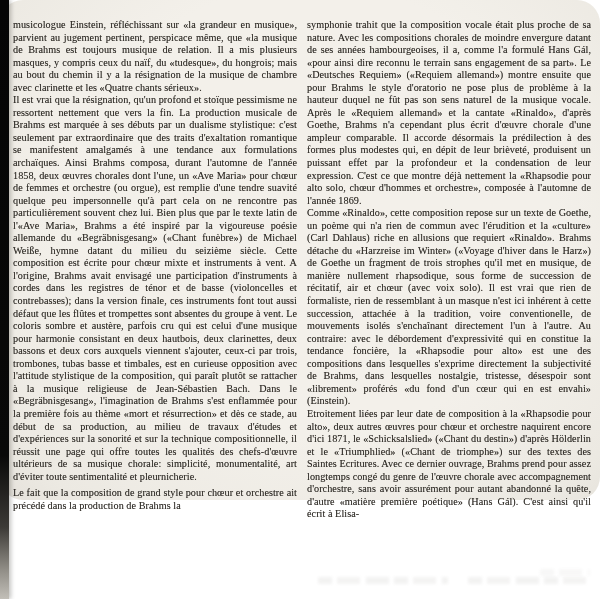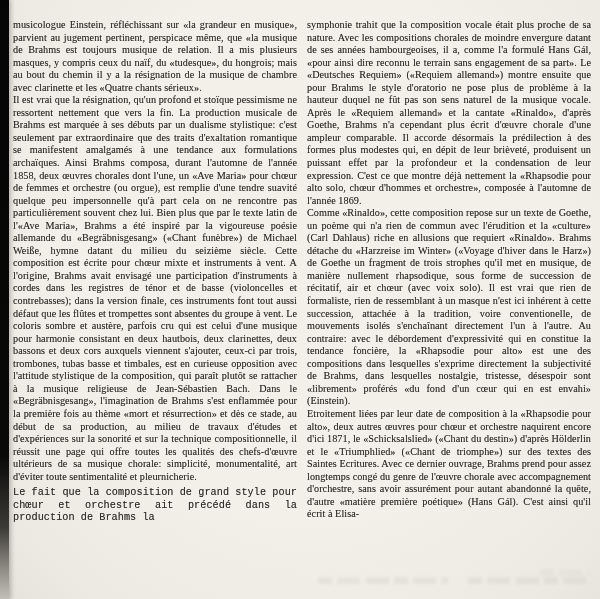--- a/index.html
+++ b/index.html
@@ -3,43 +3,44 @@
 <meta charset="utf-8">
 <style>
   html, body { margin: 0; padding: 0; }
   body {
     width: 600px; height: 599px;
     font-family: "Liberation Serif", "DejaVu Serif", serif;
     overflow: hidden;
   }
   .page {
     position: relative;
-    width: 600px; height: 599px;
+    width: 600px; height: 500px;
     background: radial-gradient(ellipse at 52% 42%, #f3f0ea 55%, #ece9e2 88%, #e5e2db 100%);
+    border-radius: 23px;
   }
   .gutter {
     position: absolute; left: 0; top: 0;
     width: 9px; height: 599px;
     background: linear-gradient(180deg, #050505 0%, #090908 76%, #3c3a36 88%, #8f8c85 95%, #c2bfb8 100%);
     box-shadow: 2px 0 4px rgba(40,38,34,0.28);
   }
   .column {
     position: absolute; top: 19px;
     width: 284px;
     color: #2e2b26;
     font-size: 10.2px;
     line-height: 12.55px;
     text-align: justify;
     letter-spacing: 0.05px;
     text-shadow: 0 0 0.5px rgba(46,43,38,0.45);
   }
   .column.left  { left: 13px; }
   .column.right { left: 307px; }
   .column p { margin: 0; padding: 0; }
-  .column p.gap { margin-top: 4px; font-family: Liberation Mono, monospace; }
+  .column p.gap { margin-top: 4px; }
   .u { text-underline-offset: 1.5px; }
   .ghost {
     position: absolute;
     height: 7px;
     border-radius: 2px;
     background: repeating-linear-gradient(90deg,
       rgba(120,116,108,0.55) 0 14px, rgba(120,116,108,0) 14px 19px,
       rgba(120,116,108,0.5) 19px 42px, rgba(120,116,108,0) 42px 48px,
       rgba(120,116,108,0.55) 48px 71px, rgba(120,116,108,0) 71px 76px);
     filter: blur(1.6px);

